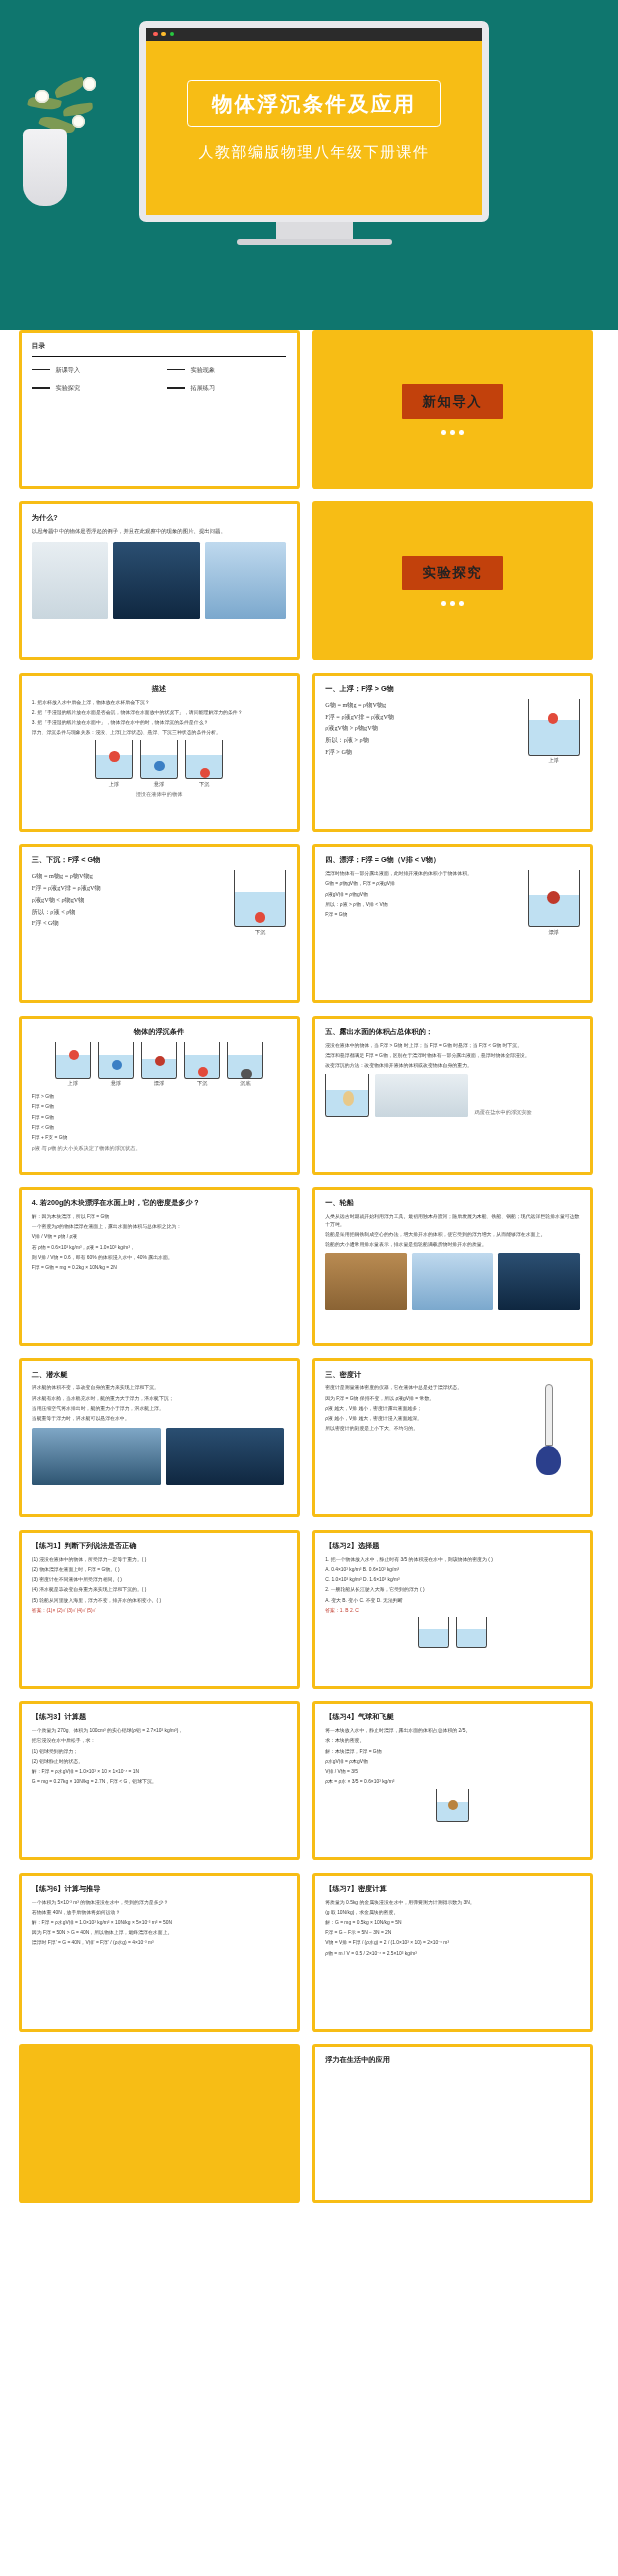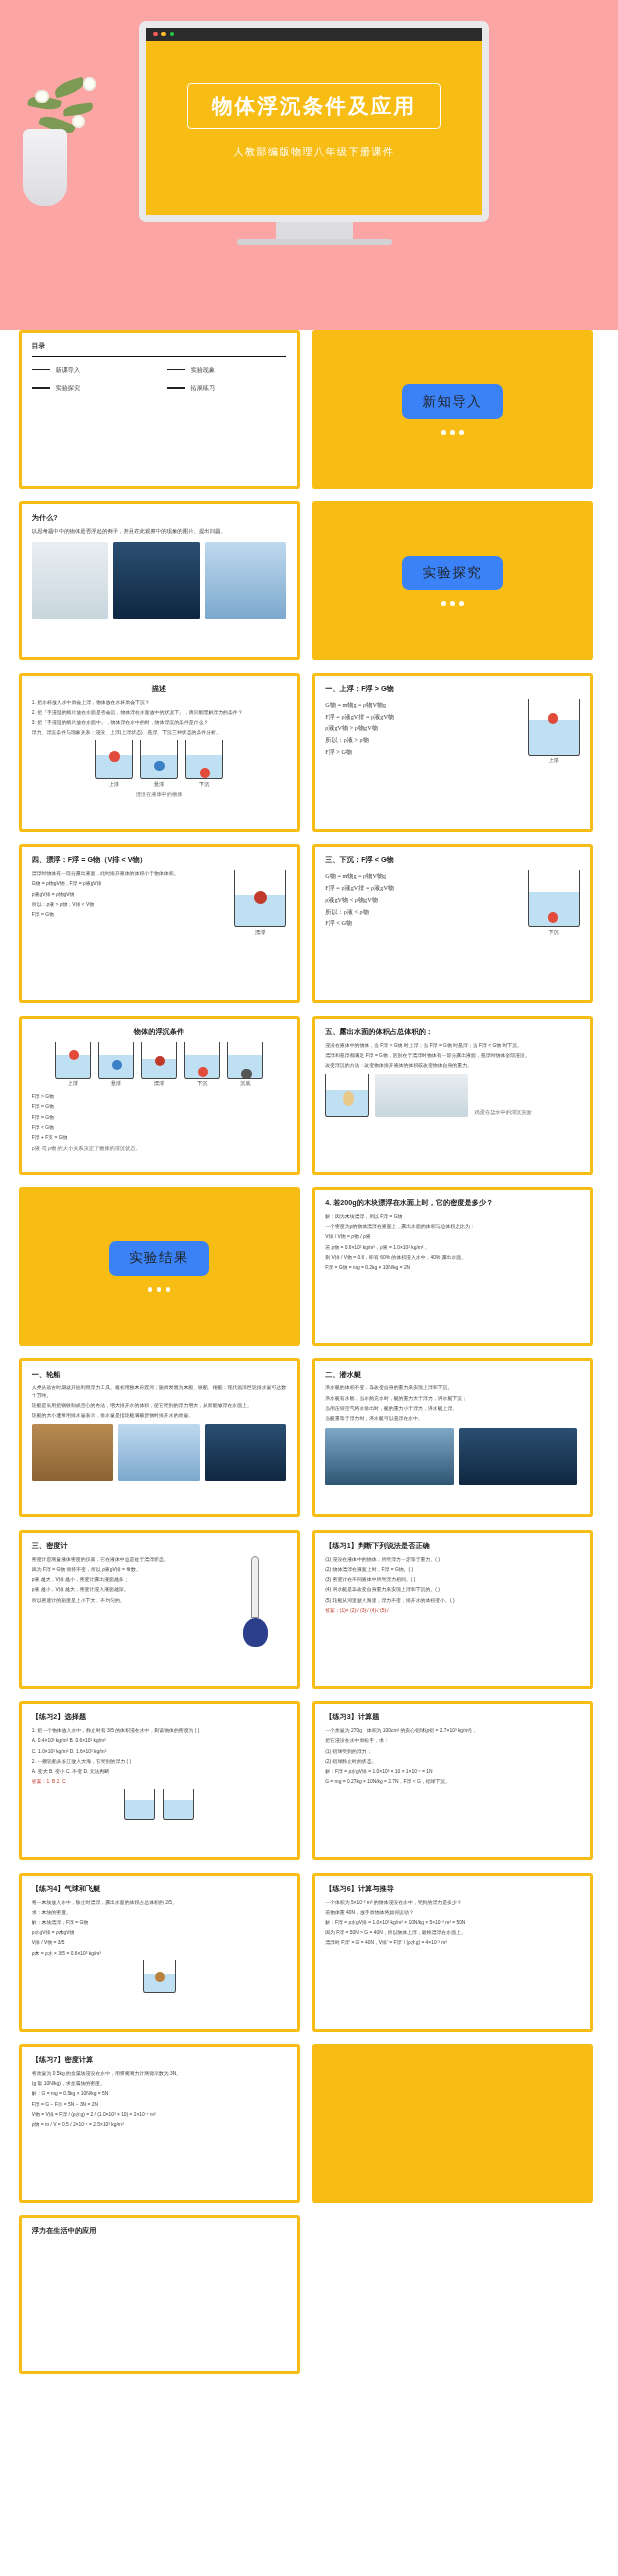--- a/index.html
+++ b/index.html
@@ -16,21 +16,21 @@
     position:relative;
     background:#ffffff;
     padding:0 0 20.6px 0;
   }
 
   
   .hero {
     position:relative;
     width:618px;
     height:330px;
-    background:#fca5a5;
+    background:#0f766e;
     overflow:hidden;
   }
   .hero-monitor {
     position:absolute;
     left:139px; top:20.6px;
     width:350px; height:222px;
   }
   .monitor-screen {
     width:350px; height:201px;
     background:#f7bd15;
@@ -56,21 +56,21 @@
     border:1.5px solid #ffffff;
     border-radius:4.1px;
     padding:8.2px 24px;
     background:transparent;
   }
   .hero-title {
     font-size:20.6px; font-weight:bold; color:#ffffff; letter-spacing:2.1px;
     white-space:nowrap;
   }
   .hero-sub {
-    margin-top:16px; font-size:10px; color:#ffffff; letter-spacing:1.5px;
+    margin-top:16px; font-size:15px; color:#ffffff; letter-spacing:1.5px;
   }
   .monitor-stand {
     width:77px; height:17.5px; margin:0 auto; background:#dcdcdf;
   }
   .monitor-base {
     width:155px; height:6.2px; margin:0 auto; background:#d2d2d6; border-radius:3.1px;
   }
   .hero-plant {
     position:absolute; left:23px; top:72px; width:98px; height:170px;
   }
@@ -115,25 +115,25 @@
 
   .s-title {
     font-size:7.2px;
     font-weight:bold;
     color:#222;
     margin-bottom:4.1px;
   }
   .s-title.center { text-align:center; }
 
   .badge-box {
-    background:#3b82f6;
-    border-radius:7px;
+    background:#c2410c;
+    border-radius:1px;
     padding:7.2px 20.6px;
     font-size:13.4px;
-    font-weight:normal;
+    font-weight:bold;
     color:#222;
     display:inline-block;
     letter-spacing:1.5px;
   }
   .center-wrap {
     height:100%;
     display:flex;
     flex-direction:column;
     align-items:center;
     justify-content:center;
@@ -342,60 +342,60 @@
             <div class="water"></div>
               <div class="ball" style="left:19.6px; top:14.4px;"></div>
           </div>
           <div class="cap">上浮</div>
         </div>
       </div>
     </div>
 
 
     <div class="slide">
+      <div class="s-title">三、下沉：F浮 &lt; G物</div>
+      <div style="display:flex; gap:8.2px;">
+        <div class="formula" style="flex:1;">
+          <div>G物 = m物g = ρ物V物g</div>
+          <div>F浮 = ρ液gV排 = ρ液gV物</div>
+          <div>ρ液gV物 &lt; ρ物gV物</div>
+          <div>所以：ρ液 &lt; ρ物</div>
+          <div>F浮 &lt; G物</div>
+        </div>
+        <div>
+          <div class="beaker" style="width:52px;height:57px;">
+            <div class="water"></div>
+              <div class="ball" style="left:19.6px; top:42px;"></div>
+          </div>
+          <div class="cap">下沉</div>
+        </div>
+      </div>
+    </div>
+
+    <div class="slide">
       <div class="s-title">四、漂浮：F浮 = G物（V排 &lt; V物）</div>
       <div style="display:flex; gap:8.2px;">
         <div class="tiny" style="flex:1;">
           <p>漂浮时物体有一部分露出液面，此时排开液体的体积小于物体体积。</p>
           <p>G物 = ρ物gV物，F浮 = ρ液gV排</p>
           <p>ρ液gV排 = ρ物gV物</p>
           <p>所以：ρ液 &gt; ρ物，V排 &lt; V物</p>
           <p>F浮 = G物</p>
         </div>
         <div>
           <div class="beaker" style="width:52px;height:57px;">
             <div class="water" style="height:55%"></div>
             <div class="ball" style="left:18.5px; top:20.6px; width:13.4px;height:13.4px; background:#c0392b;"></div>
           </div>
           <div class="cap">漂浮</div>
         </div>
       </div>
     </div>
 
     <div class="slide">
-      <div class="s-title">三、下沉：F浮 &lt; G物</div>
-      <div style="display:flex; gap:8.2px;">
-        <div class="formula" style="flex:1;">
-          <div>G物 = m物g = ρ物V物g</div>
-          <div>F浮 = ρ液gV排 = ρ液gV物</div>
-          <div>ρ液gV物 &lt; ρ物gV物</div>
-          <div>所以：ρ液 &lt; ρ物</div>
-          <div>F浮 &lt; G物</div>
-        </div>
-        <div>
-          <div class="beaker" style="width:52px;height:57px;">
-            <div class="water"></div>
-              <div class="ball" style="left:19.6px; top:42px;"></div>
-          </div>
-          <div class="cap">下沉</div>
-        </div>
-      </div>
-    </div>
-
-    <div class="slide">
       <div class="s-title center">物体的浮沉条件</div>
       <div class="diagram-row">
         <div>
             <div class="beaker" style="width:36px;height:37px;">
               <div class="water"></div>
               <div class="ball" style="left:13px;top:8.2px;"></div>
             </div>
           <div class="cap">上浮</div>
           </div>
         <div>
@@ -447,30 +447,20 @@
       <div style="display:flex;gap:6.2px;align-items:flex-end;margin-top:4.1px;">
         <div class="beaker" style="width:44px;height:43px;">
           <div class="water"></div>
             <div class="ball" style="left:16.5px;top:17.5px;width:11.3px;height:14.4px;border-radius:50%;background:#e8c98a;"></div>
         </div>
         <div class="ph lab" style="width:93px;height:43px;"></div>
         <div class="note" style="flex:1">鸡蛋在盐水中的浮沉实验</div>
       </div>
     </div>
 
-    <div class="slide yellow">
-      <div class="center-wrap">
-        <div class="badge-box">实验结果</div>
-        <div class="dots3">
-            <i></i>
-            <i></i>
-            <i></i>
-          </div>
-      </div>
-    </div>
 
     <div class="slide">
       <div class="s-title">4. 若200g的木块漂浮在水面上时，它的密度是多少？</div>
       <div class="tiny">
         <p>解：因为木块漂浮，所以 F浮 = G物</p>
         <p>一个密度为ρ的物体漂浮在液面上，露出水面的体积与总体积之比为：</p>
         <p>V排 / V物 = ρ物 / ρ液</p>
         <p>若 ρ物 = 0.6×10³ kg/m³，ρ液 = 1.0×10³ kg/m³，</p>
         <p>则 V排 / V物 = 0.6，即有 60% 的体积浸入水中，40% 露出水面。</p>
         <p>F浮 = G物 = mg = 0.2kg × 10N/kg = 2N</p>

